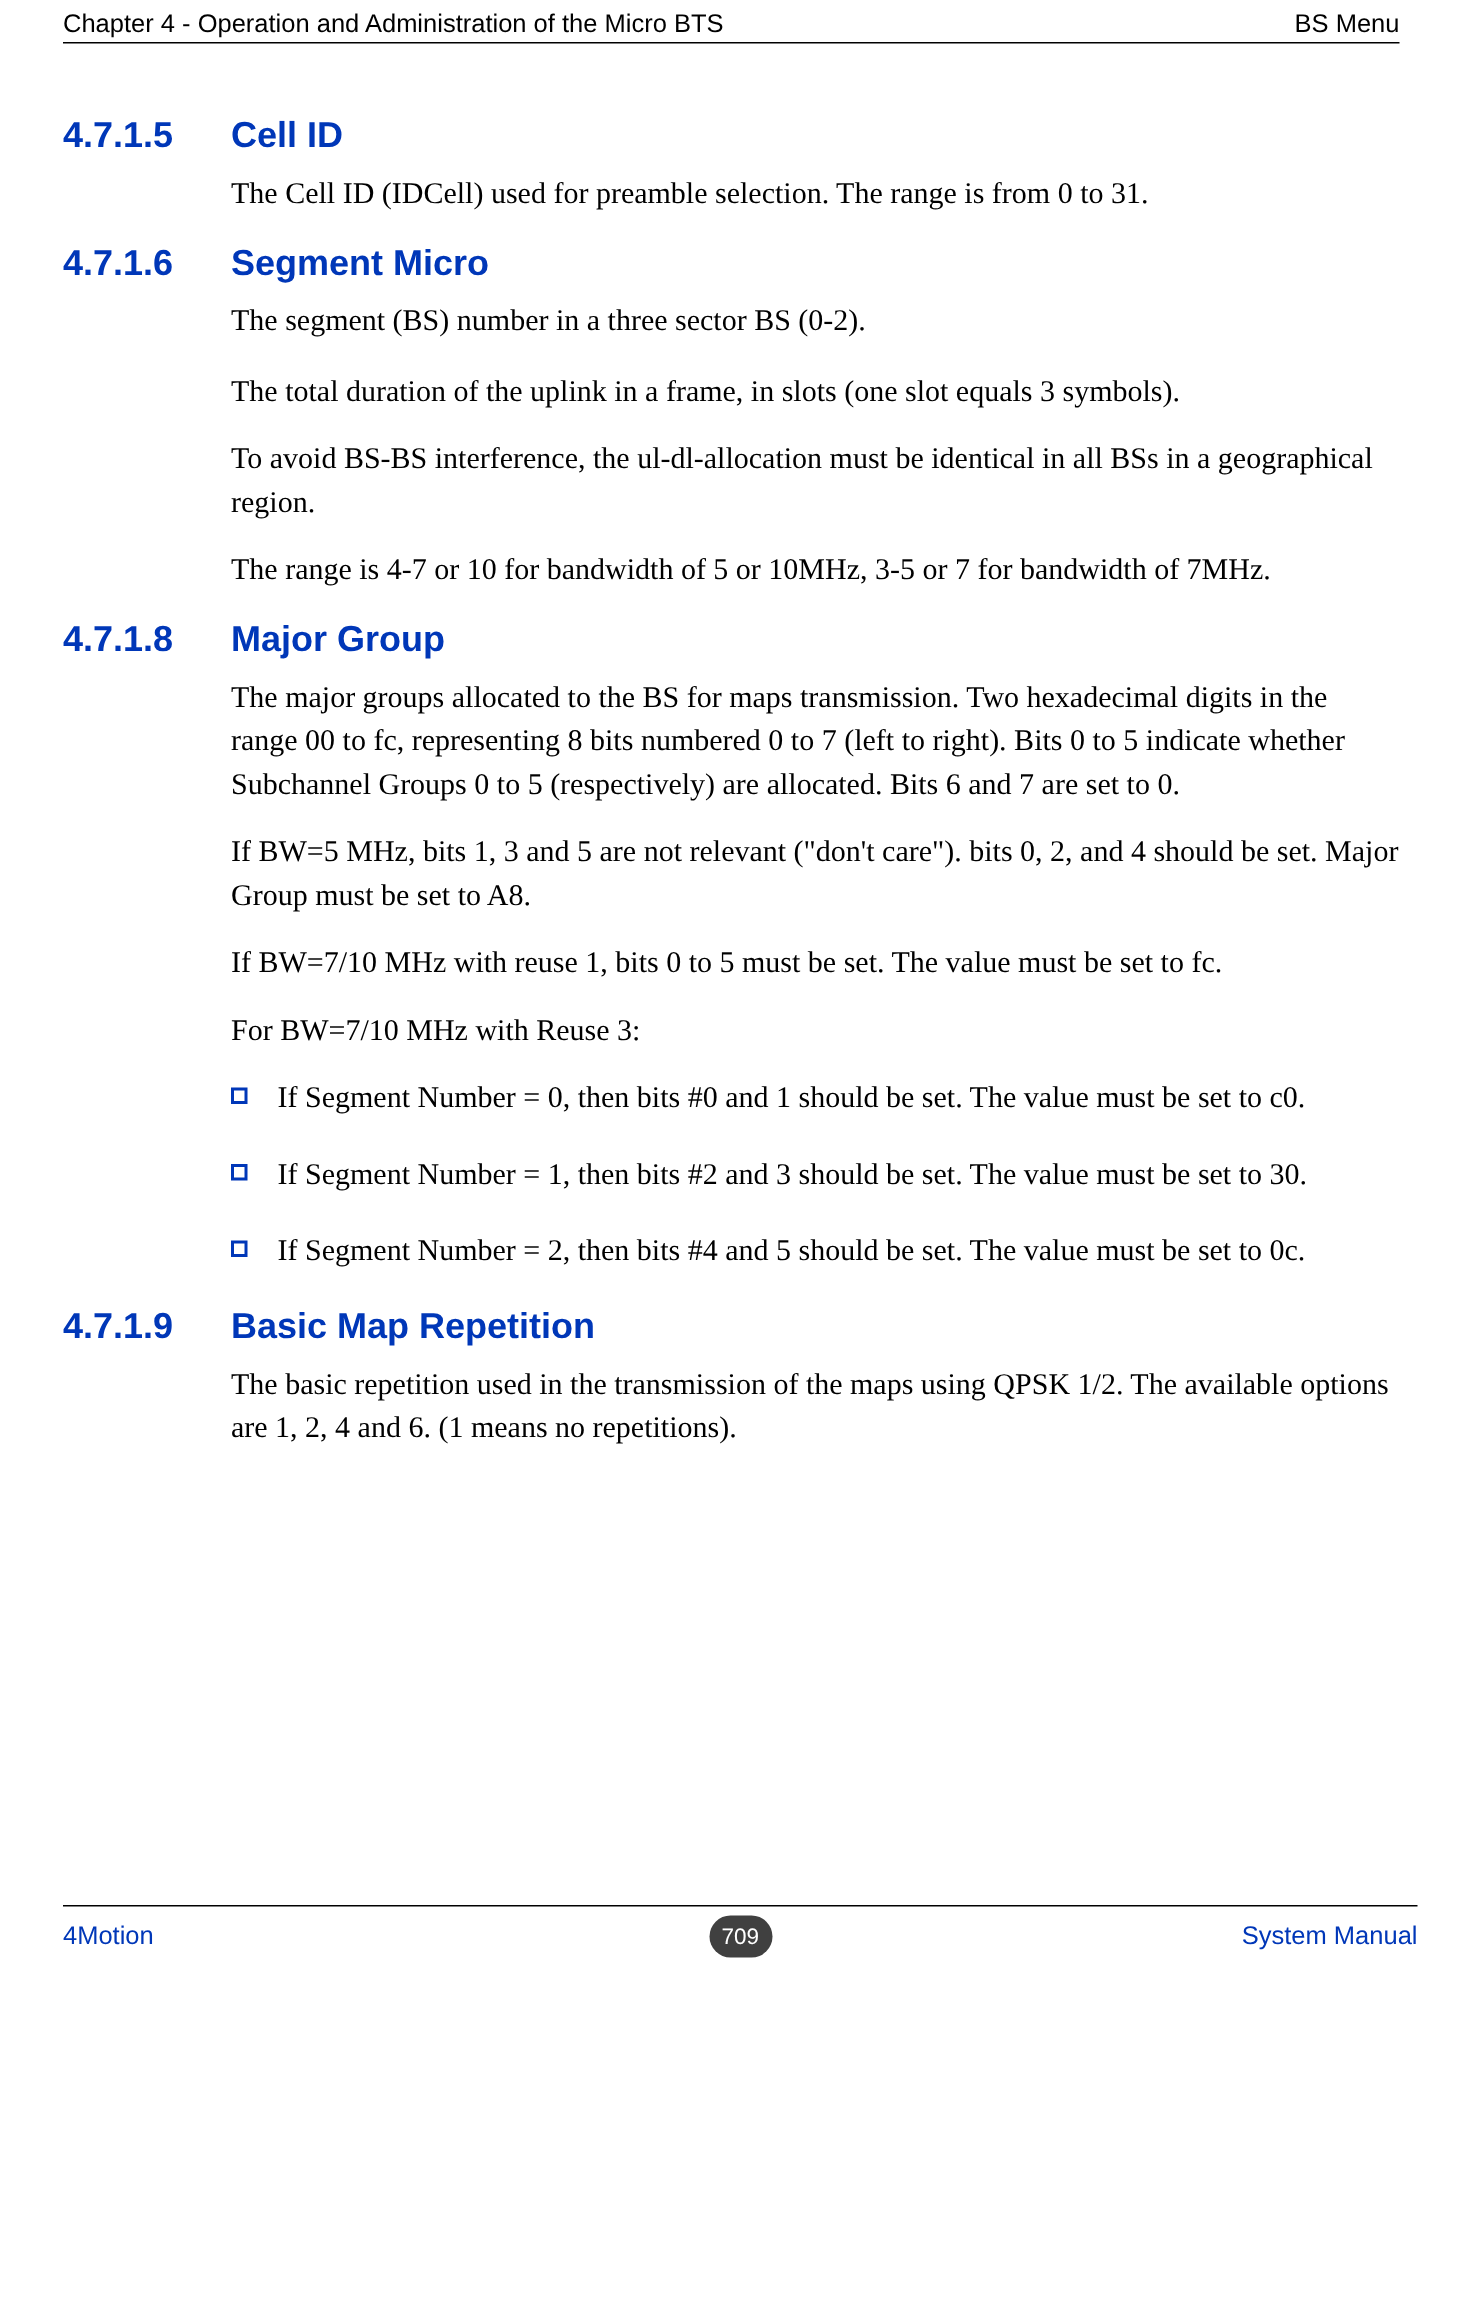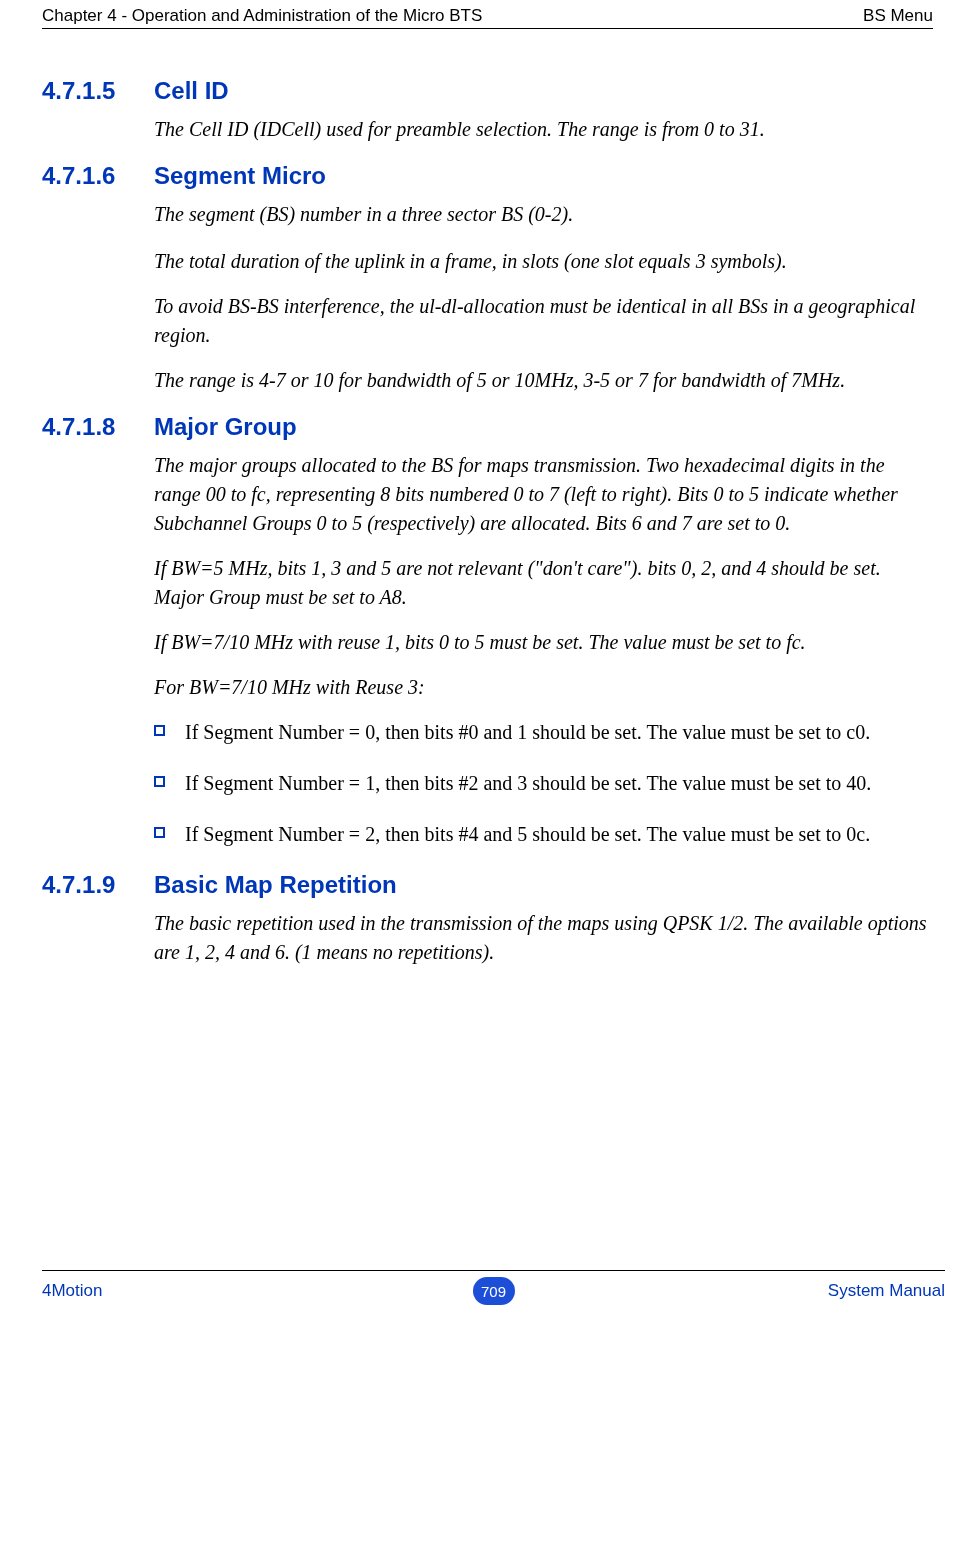--- a/index.html
+++ b/index.html
@@ -50,21 +50,20 @@
     font-weight: 700;
     font-size: 24px;
   }
   .body-outer {
     padding-left: 112px;
   }
   .para {
     font-size: 20px;
     line-height: 1.45;
     margin: 0 0 16px 0;
-    font-style: italic;
   }
   .bullet-list {
     padding-left: 0;
     margin: 0;
   }
   .bullet-item {
     display: flex;
     align-items: flex-start;
     margin: 0 0 22px 0;
   }
@@ -93,21 +92,21 @@
     align-items: center;
     padding-top: 6px;
     font-family: Arial, Helvetica, sans-serif;
     font-size: 17px;
   }
   .blue-text { color: #0037b8; }
   .page-badge {
     display: inline-flex;
     align-items: center;
     justify-content: center;
-    background: #1d4ed8;
+    background: #404040;
     color: #fff;
     width: 42px;
     height: 28px;
     border-radius: 14px;
     font-size: 15px;
     font-weight: 400;
   }
   .footer-left, .footer-right { flex: 1 1 0; }
   .footer-center { flex: 0 0 auto; }
   .footer-right { text-align: right; }
@@ -163,21 +162,21 @@
         <p class="para">If BW=7/10 MHz with reuse 1, bits 0 to 5 must be set. The value must be set to fc.</p>
         <p class="para">For BW=7/10 MHz with Reuse 3:</p>
 
         <div class="bullet-list">
           <div class="bullet-item">
             <span class="bullet-marker"></span>
             <span class="bullet-text">If Segment Number = 0, then bits #0 and 1 should be set. The value must be set to c0.</span>
           </div>
           <div class="bullet-item">
             <span class="bullet-marker"></span>
-            <span class="bullet-text">If Segment Number = 1, then bits #2 and 3 should be set. The value must be set to 40.</span>
+            <span class="bullet-text">If Segment Number = 1, then bits #2 and 3 should be set. The value must be set to 30.</span>
           </div>
           <div class="bullet-item">
             <span class="bullet-marker"></span>
             <span class="bullet-text">If Segment Number = 2, then bits #4 and 5 should be set. The value must be set to 0c.</span>
           </div>
         </div>
       </div>
     </div>
 
     <div class="section">

